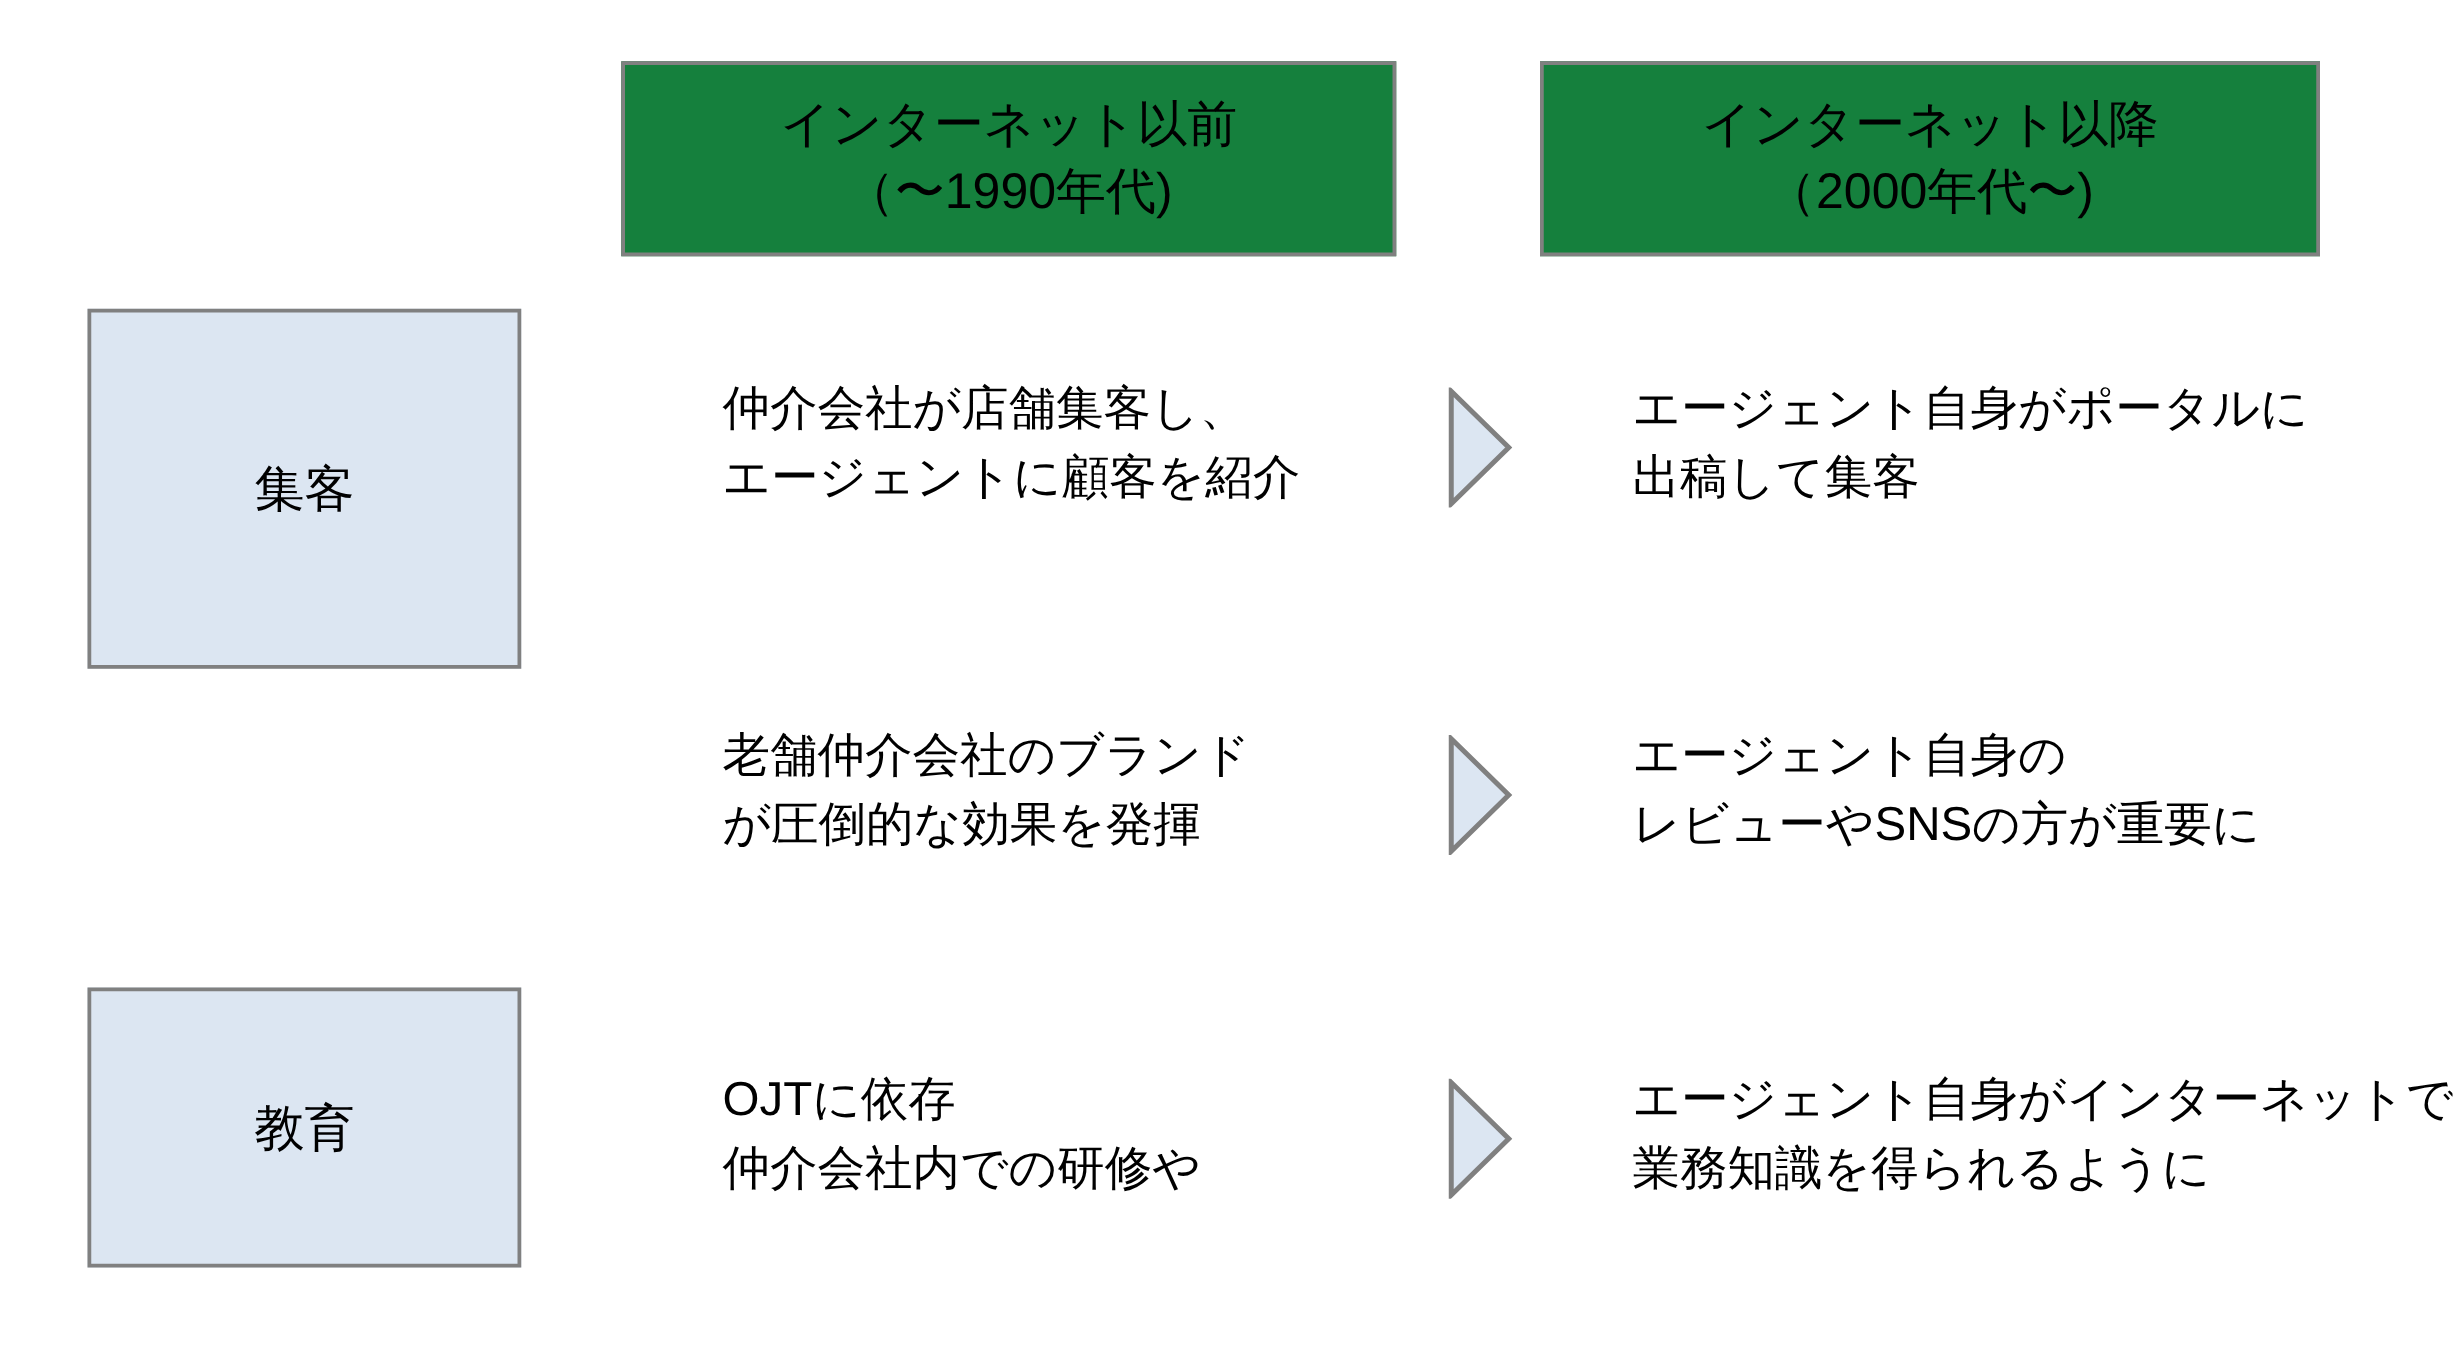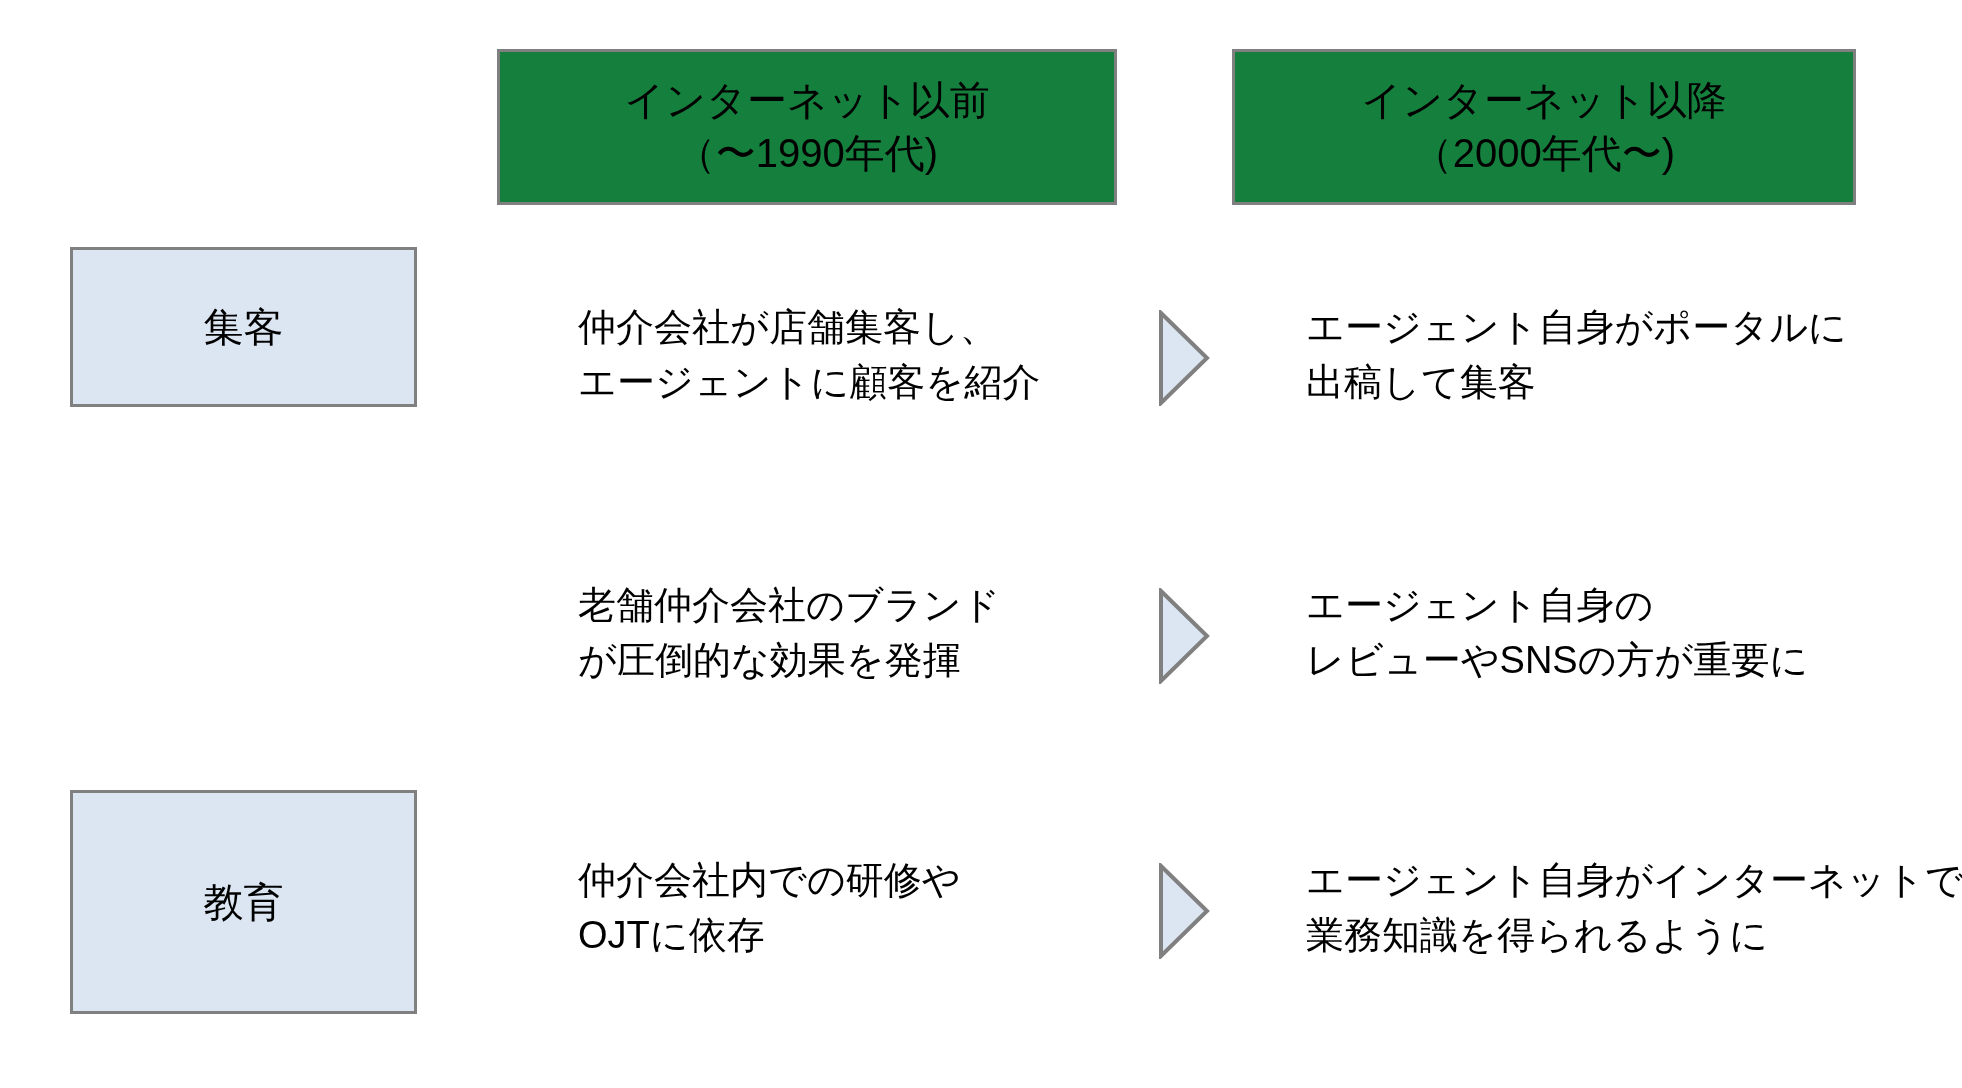--- a/index.html
+++ b/index.html
@@ -48,21 +48,21 @@
     box-sizing: border-box;
     background: #dce6f2;
     border: 3px solid #808080;
     display: flex;
     align-items: center;
     justify-content: center;
     font-size: 40px;
     color: #000000;
     white-space: nowrap;
   }
-  #category-box-0 { left: 70px; top: 247px; width: 347px; height: 160px; }
+  #category-box-0 { left: 70px; top: 247px; width: 347px; height: 288px; }
   #category-box-1 { left: 70px; top: 521px; width: 347px; height: 224px; }
   #category-box-2 { left: 70px; top: 790px; width: 347px; height: 224px; }
 
   
   .cell-text {
     position: absolute;
     font-size: 38px;
     line-height: 1.45;
     color: #000000;
     white-space: nowrap;
@@ -136,22 +136,22 @@
   <div class="cell-text col-after row-1">
     <span class="line">エージェント自身の</span>
     <span class="line">レビューやSNSの方が重要に</span>
   </div>
 
   <div class="category-box" id="category-box-2">
     <span>教育</span>
   </div>
 
   <div class="cell-text col-before row-2">
+    <span class="line">OJTに依存</span>
     <span class="line">仲介会社内での研修や</span>
-    <span class="line">OJTに依存</span>
   </div>
 
   <div class="arrow" id="arrow-2">
     <svg viewBox="0 0 52 96" width="52" height="96" preserveAspectRatio="none" aria-hidden="true">
       <polygon points="3,3 49,48 3,93" fill="#dce6f2" stroke="#808080" stroke-width="4" stroke-linejoin="miter"></polygon>
     </svg>
   </div>
 
   <div class="cell-text col-after row-2">
     <span class="line">エージェント自身がインターネットで</span>

